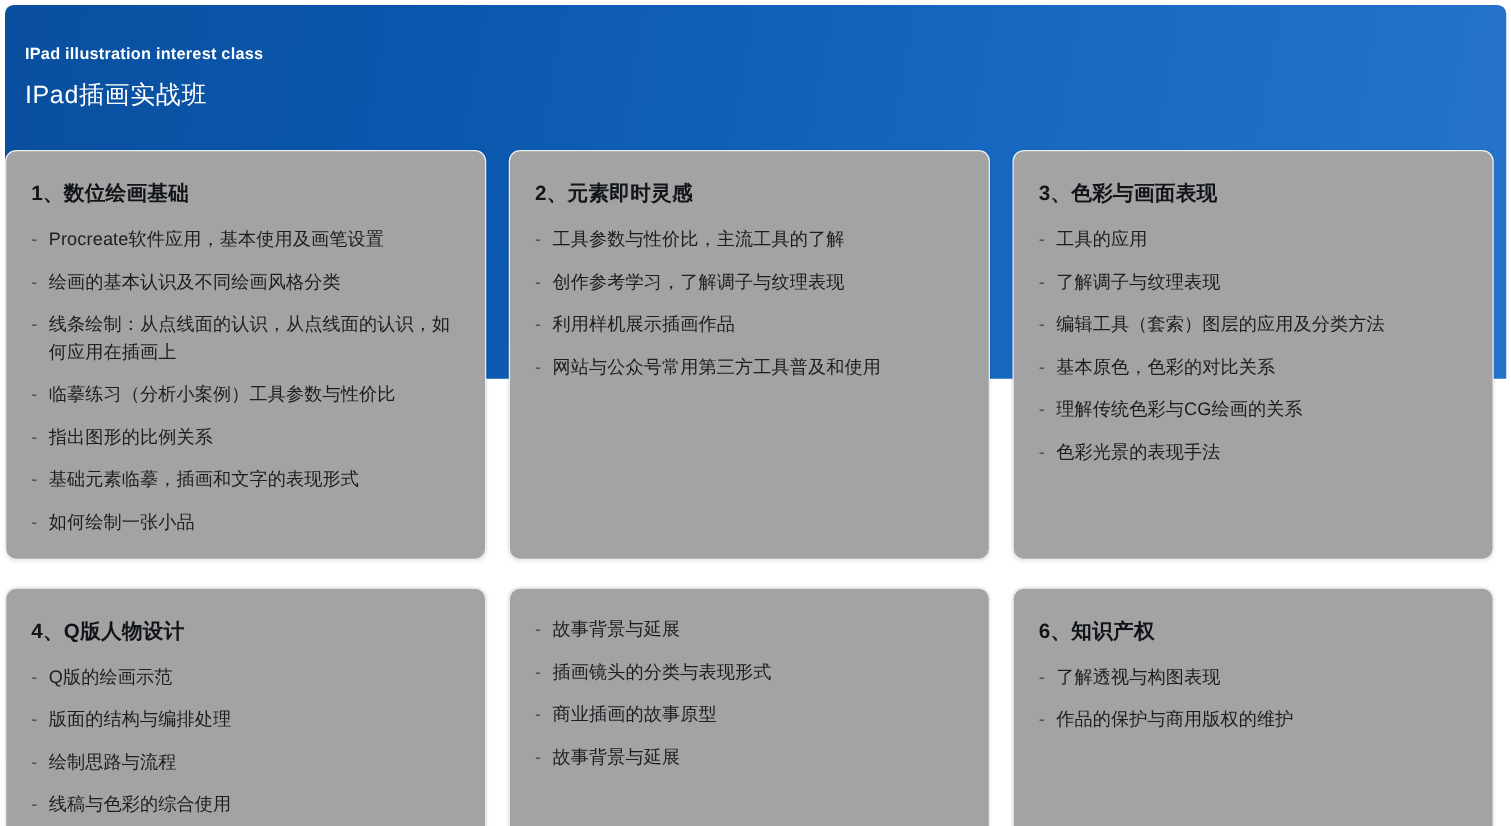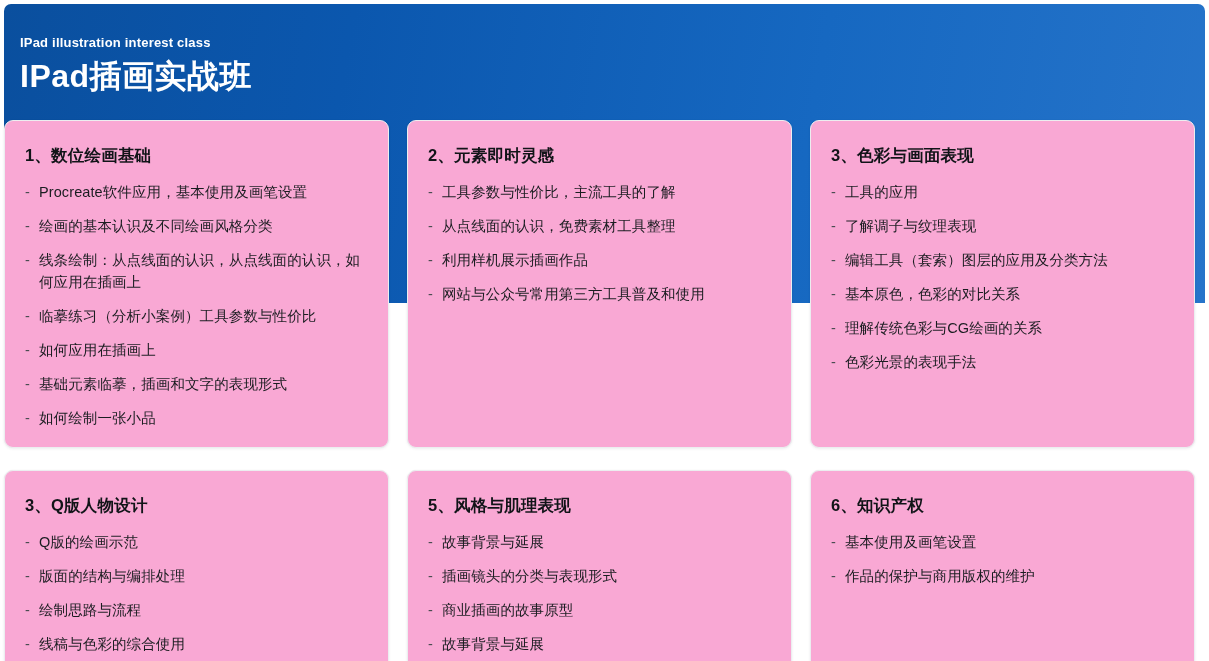--- a/index.html
+++ b/index.html
@@ -40,42 +40,42 @@
     font-size: 13px;
     font-weight: 700;
     letter-spacing: 0.2px;
     color: #ffffff;
     line-height: 18px;
     white-space: nowrap;
   }
 
   .banner-title {
     margin-top: 4px;
-    font-size: 32px;
-    font-weight: 700;
+    font-size: 20px;
+    font-weight: 400;
     color: #ffffff;
     line-height: 40px;
     letter-spacing: 0.5px;
     white-space: nowrap;
   }
 
   
   .grid {
     position: absolute;
     left: 4px;
     top: 120px;
     width: 1201px;
     display: grid;
     grid-template-columns: repeat(3, 385px);
     column-gap: 18px;
     row-gap: 22px;
   }
 
   .card {
-    background: #f9a8d4;
+    background: #a3a3a3;
     border: 1px solid #eceef0;
     border-radius: 9px;
     box-shadow: 0 1px 3px rgba(17, 24, 39, 0.07), 0 0 1px rgba(17, 24, 39, 0.06);
     padding: 22px 20px 18px 20px;
     min-height: 295px;
   }
 
   .card-title {
     font-size: 16.5px;
     font-weight: 700;
@@ -143,21 +143,21 @@
         <li class="card-item">
           <span class="bullet-dash">-</span>
           <span class="item-text">线条绘制：从点线面的认识，从点线面的认识，如何应用在插画上</span>
         </li>
         <li class="card-item">
           <span class="bullet-dash">-</span>
           <span class="item-text">临摹练习（分析小案例）工具参数与性价比</span>
         </li>
         <li class="card-item">
           <span class="bullet-dash">-</span>
-          <span class="item-text">如何应用在插画上</span>
+          <span class="item-text">指出图形的比例关系</span>
         </li>
         <li class="card-item">
           <span class="bullet-dash">-</span>
           <span class="item-text">基础元素临摹，插画和文字的表现形式</span>
         </li>
         <li class="card-item">
           <span class="bullet-dash">-</span>
           <span class="item-text">如何绘制一张小品</span>
         </li>
       </ul>
@@ -165,21 +165,21 @@
 
     <div class="card">
       <div class="card-title">2、元素即时灵感</div>
       <ul class="card-items">
         <li class="card-item">
           <span class="bullet-dash">-</span>
           <span class="item-text">工具参数与性价比，主流工具的了解</span>
         </li>
         <li class="card-item">
           <span class="bullet-dash">-</span>
-          <span class="item-text">从点线面的认识，免费素材工具整理</span>
+          <span class="item-text">创作参考学习，了解调子与纹理表现</span>
         </li>
         <li class="card-item">
           <span class="bullet-dash">-</span>
           <span class="item-text">利用样机展示插画作品</span>
         </li>
         <li class="card-item">
           <span class="bullet-dash">-</span>
           <span class="item-text">网站与公众号常用第三方工具普及和使用</span>
         </li>
       </ul>
@@ -209,21 +209,21 @@
           <span class="item-text">理解传统色彩与CG绘画的关系</span>
         </li>
         <li class="card-item">
           <span class="bullet-dash">-</span>
           <span class="item-text">色彩光景的表现手法</span>
         </li>
       </ul>
     </div>
 
     <div class="card row-2-card">
-      <div class="card-title">3、Q版人物设计</div>
+      <div class="card-title">4、Q版人物设计</div>
       <ul class="card-items">
         <li class="card-item">
           <span class="bullet-dash">-</span>
           <span class="item-text">Q版的绘画示范</span>
         </li>
         <li class="card-item">
           <span class="bullet-dash">-</span>
           <span class="item-text">版面的结构与编排处理</span>
         </li>
         <li class="card-item">
@@ -232,21 +232,20 @@
         </li>
         <li class="card-item">
           <span class="bullet-dash">-</span>
           <span class="item-text">线稿与色彩的综合使用</span>
         </li>
 
       </ul>
     </div>
 
     <div class="card row-2-card">
-      <div class="card-title">5、风格与肌理表现</div>
       <ul class="card-items">
         <li class="card-item">
           <span class="bullet-dash">-</span>
           <span class="item-text">故事背景与延展</span>
         </li>
         <li class="card-item">
           <span class="bullet-dash">-</span>
           <span class="item-text">插画镜头的分类与表现形式</span>
         </li>
         <li class="card-item">
@@ -258,21 +257,21 @@
           <span class="item-text">故事背景与延展</span>
         </li>
       </ul>
     </div>
 
     <div class="card row-2-card">
       <div class="card-title">6、知识产权</div>
       <ul class="card-items">
         <li class="card-item">
           <span class="bullet-dash">-</span>
-          <span class="item-text">基本使用及画笔设置</span>
+          <span class="item-text">了解透视与构图表现</span>
         </li>
         <li class="card-item">
           <span class="bullet-dash">-</span>
           <span class="item-text">作品的保护与商用版权的维护</span>
         </li>
       </ul>
     </div>
 
   </div>
 </div>

